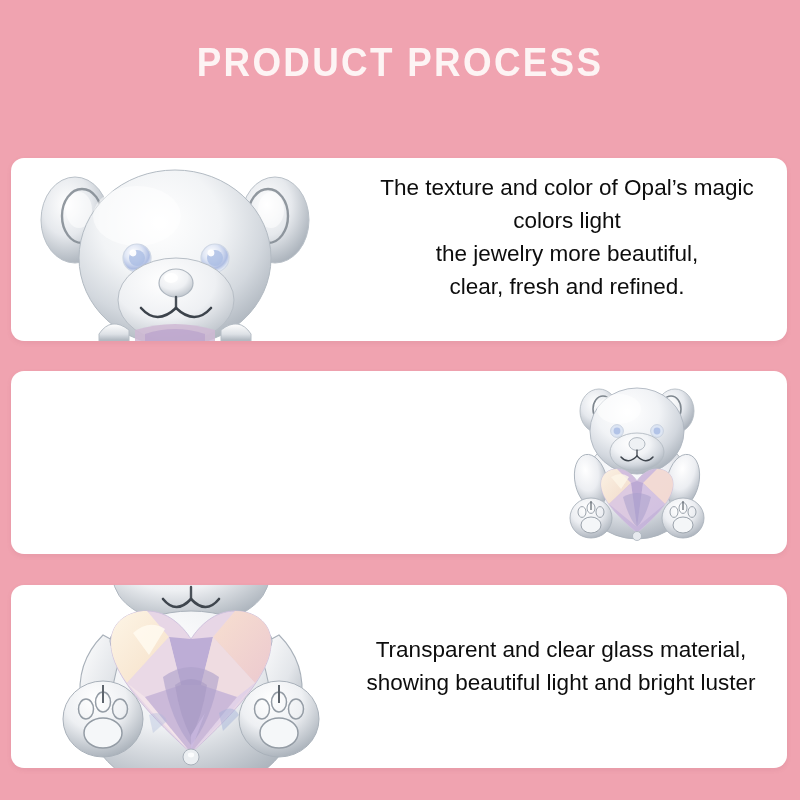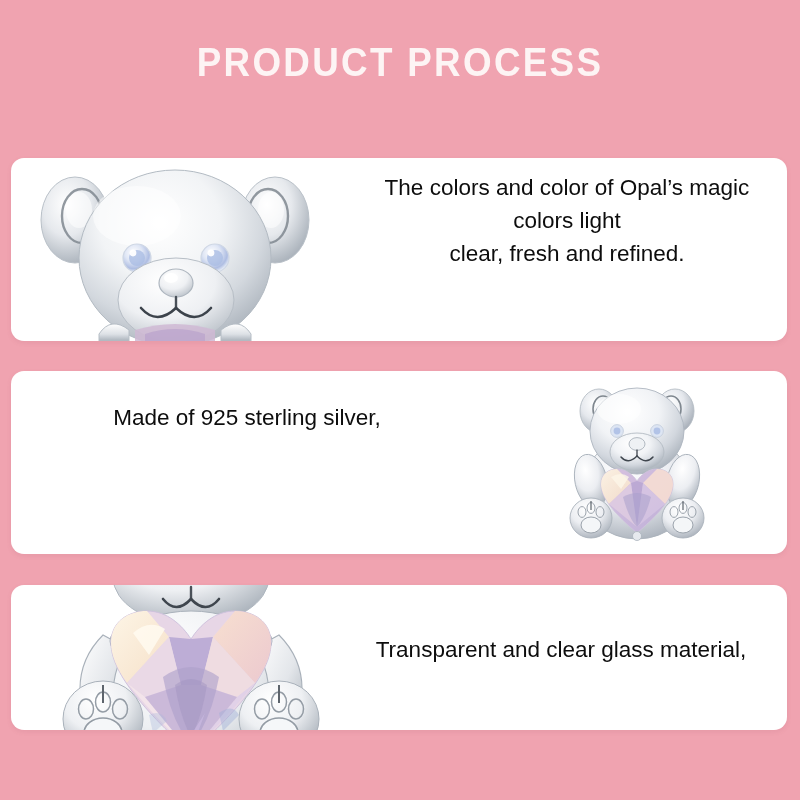--- a/index.html
+++ b/index.html
@@ -28,21 +28,21 @@
   .card{
     position:absolute;
     left:11px;width:776px;
     background:#ffffff;
     border-radius:13px;
     overflow:hidden;
     box-shadow:0 2px 5px rgba(150,70,90,0.10);
   }
   #card1{top:158px;height:183px;}
   #card2{top:371px;height:183px;}
-  #card3{top:585px;height:145px;}
+  #card3{top:585px;height:183px;}
 
   .copy{
     position:absolute;
     text-align:center;
     color:#0d0d0d;
     font-size:22.5px;
     line-height:33px;
     white-space:nowrap;
   }
   #copy1{left:336px;width:440px;top:13px;}
@@ -123,30 +123,30 @@
         <path d="M151 150 Q170 168 186 150" stroke="#3c434b" stroke-width="2.6" fill="none" stroke-linecap="round"></path>
 
         <path d="M74 176 Q86 158 104 172 L104 183 L74 183 Z" fill="url(#armG1)" stroke="#b6bec6" stroke-width="1"></path>
         <path d="M226 176 Q214 158 196 172 L196 183 L226 183 Z" fill="url(#armG1)" stroke="#b6bec6" stroke-width="1"></path>
         <path d="M110 172 Q150 160 190 172 L190 183 L110 183 Z" fill="#cfb8d4" opacity="0.85"></path>
         <path d="M120 176 Q150 166 180 176 L180 183 L120 183 Z" fill="#b9a2cc" opacity="0.7"></path>
       </svg>
     </div>
 
     <div class="copy" id="copy1">
-      <div>The colors and color of Opal’s magic</div>
+      <div>The texture and color of Opal’s magic</div>
       <div>colors light</div>
+      <div>the jewelry more beautiful,</div>
       <div>clear, fresh and refined.</div>
     </div>
   </div>
 
   <div class="card" id="card2">
 
     <div class="copy" id="copy2">
-      <div>Made of 925 sterling silver,</div>
     </div>
 
     <div class="art" id="art2">
       <svg width="172" height="172" viewBox="0 0 172 172" xmlns="http://www.w3.org/2000/svg">
         <defs>
           <radialGradient id="headG2" cx="40%" cy="28%" r="75%">
             <stop offset="0%" stop-color="#ffffff"></stop>
             <stop offset="45%" stop-color="#f1f3f6"></stop>
             <stop offset="75%" stop-color="#d2d7de"></stop>
             <stop offset="100%" stop-color="#a9b1ba"></stop>
@@ -301,16 +301,17 @@
           <ellipse cx="221" cy="124" rx="7.5" ry="10" fill="none" stroke="#949ca5" stroke-width="1.5"></ellipse>
           <ellipse cx="238" cy="117" rx="7.5" ry="10" fill="none" stroke="#949ca5" stroke-width="1.5"></ellipse>
           <ellipse cx="255" cy="124" rx="7.5" ry="10" fill="none" stroke="#949ca5" stroke-width="1.5"></ellipse>
           <path d="M238 100 L238 118" stroke="#5d646c" stroke-width="2"></path>
         </g>
       </svg>
     </div>
 
     <div class="copy" id="copy3">
       <div>Transparent and clear glass material,</div>
+      <div>showing beautiful light and bright luster</div>
     </div>
   </div>
 
 </div>
 
 </body></html>

